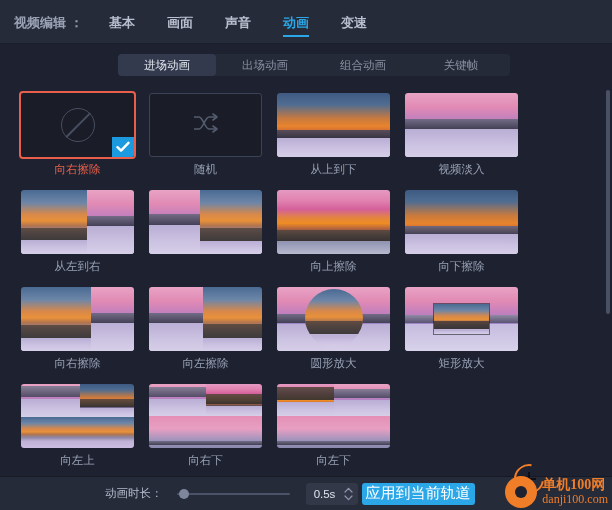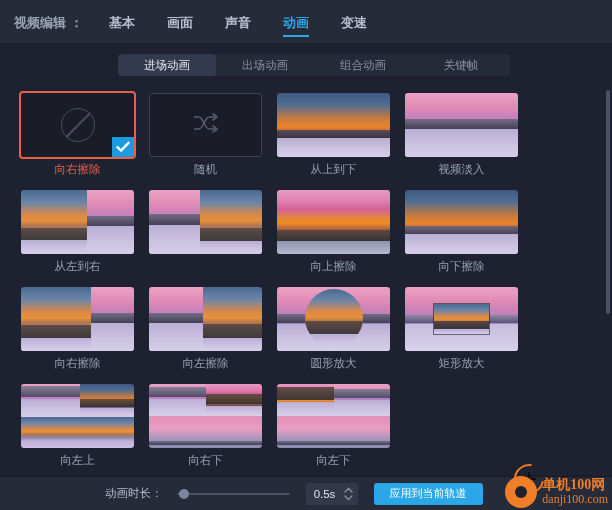--- a/index.html
+++ b/index.html
@@ -190,25 +190,25 @@
   }
   .stepper-val {
     flex: 1; text-align: center;
     font-size: 11.5px; color: #dfe4ee;
   }
   .stepper-arrows {
     display: flex; flex-direction: column;
     align-items: center; justify-content: center; gap: 2px;
   }
   .apply-btn {
-    margin-left: 16px;
-    height: 22px; padding: 0 16px;
+    margin-left: 4px;
+    height: 22px; padding: 0 4px;
     background: #2ba7e8; border-radius: 3px;
     display: flex; align-items: center; justify-content: center;
-    font-size: 11px; color: #ffffff;
+    font-size: 15px; color: #ffffff;
     cursor: pointer; white-space: nowrap;
   }
 
   
   .wm {
     position: absolute; right: 4px; bottom: 2px;
     display: flex; align-items: center; gap: 5px;
     pointer-events: none;
   }
   .wm-ring {

